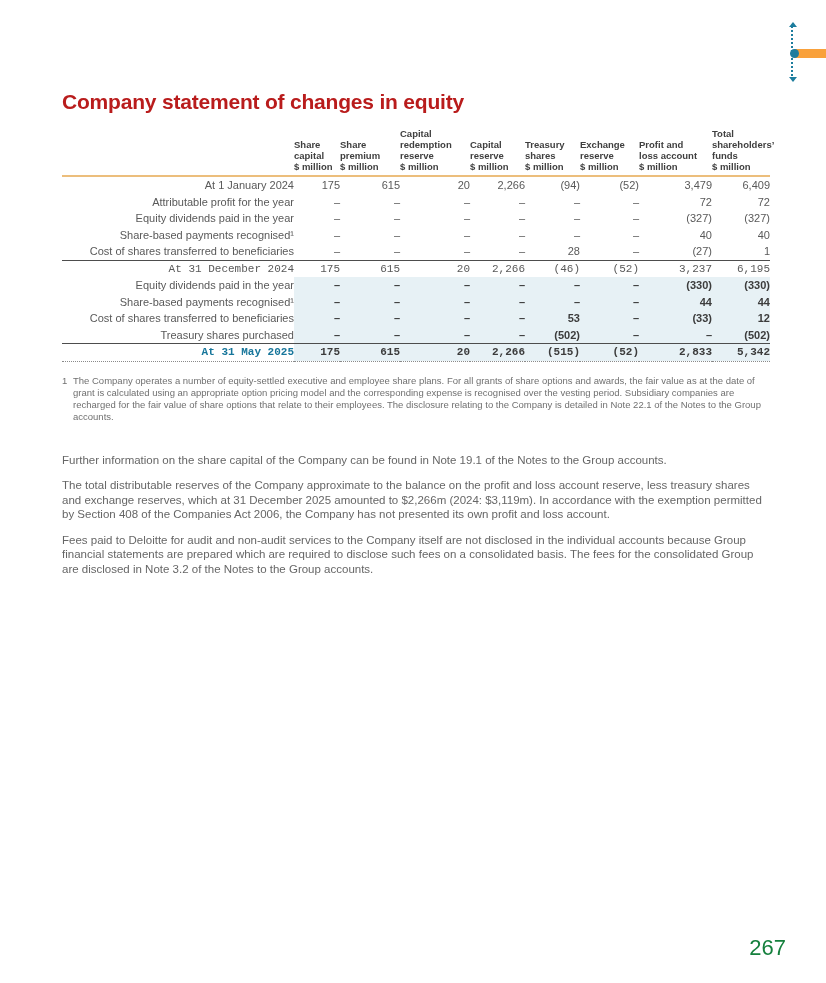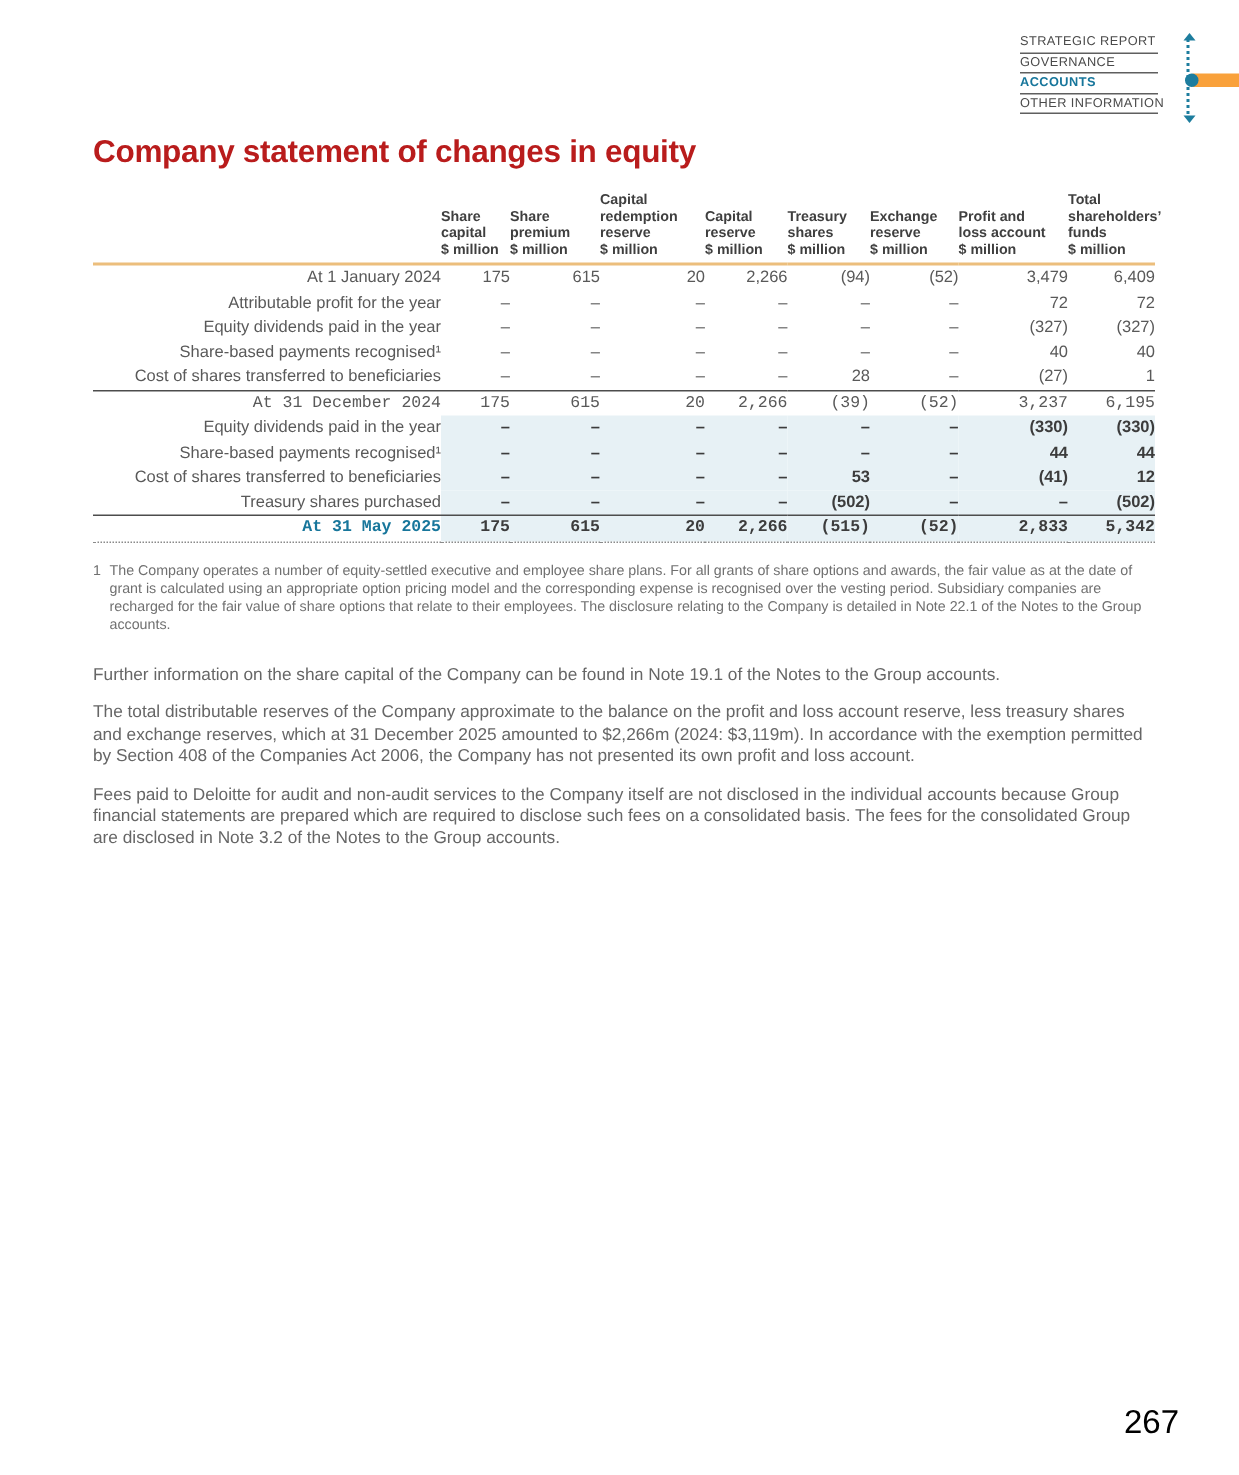--- a/index.html
+++ b/index.html
@@ -47,37 +47,31 @@
   tr.boldvals td.val { font-weight:bold; color:#3c3c3c; }
   tr.rule-top td { border-top:1px solid #4d4d4d;font-family:Liberation Mono, monospace; }
   tr.dotted-bottom td { border-bottom:1.5px dotted #8a8a8a; }
   td.lbl.teal { color:#17769B; font-weight:bold; }
 
   
   .footnote { margin-top:13px; position:relative; padding-left:11px; width:697px;
     font-size:9.5px; line-height:12px; color:#707070; }
   .footnote-marker { position:absolute; left:0; top:0; }
   .body-para { margin:11px 0 0 0; width:708px; font-size:11.5px; line-height:14.5px; color:#666666; }
-  .body-para.first { margin-top:20px; }
+  .body-para.first { margin-top:30px; }
 
   
   .footer { position:absolute; left:62px; top:949px; font-size:11px; color:#6b6b6b;margin-top:40px; }
   .footer-brand { font-weight:bold; color:#3d3935; }
-  .page-number { position:absolute; right:40px; top:935px; font-size:22px; color:#000000; }
+  .page-number { position:absolute; right:40px; top:935px; font-size:22px; color:#15803d; }
 </style>
 </head>
 <body>
 
 <div class="nav">
-  <div class="nav-items">
-    <a class="nav-item">STRATEGIC REPORT</a>
-    <a class="nav-item">GOVERNANCE</a>
-    <a class="nav-item active">ACCOUNTS</a>
-    <a class="nav-item">OTHER INFORMATION</a>
-  </div>
   <div class="nav-vline"></div>
   <div class="nav-arrow-up"></div>
   <div class="nav-arrow-down"></div>
   <div class="nav-bar"></div>
   <div class="nav-dot"></div>
 </div>
 
 <div class="main">
   <h1 class="page-title">Company statement of changes in equity</h1>
 
@@ -179,21 +173,21 @@
           <td class="val">–</td>
           <td class="val">(27)</td>
           <td class="val">1</td>
         </tr>
         <tr class="rule-top">
           <td class="lbl">At 31 December 2024</td>
           <td class="val">175</td>
           <td class="val">615</td>
           <td class="val">20</td>
           <td class="val">2,266</td>
-          <td class="val">(39)</td>
+          <td class="val">(46)</td>
           <td class="val">(52)</td>
           <td class="val">3,237</td>
           <td class="val">6,195</td>
         </tr>
         <tr class="boldvals">
           <td class="lbl">Equity dividends paid in the year</td>
           <td class="val shaded">–</td>
           <td class="val shaded">–</td>
           <td class="val shaded">–</td>
           <td class="val shaded">–</td>
@@ -214,21 +208,21 @@
           <td class="val shaded">44</td>
         </tr>
         <tr class="boldvals">
           <td class="lbl">Cost of shares transferred to beneficiaries</td>
           <td class="val shaded">–</td>
           <td class="val shaded">–</td>
           <td class="val shaded">–</td>
           <td class="val shaded">–</td>
           <td class="val shaded">53</td>
           <td class="val shaded">–</td>
-          <td class="val shaded">(41)</td>
+          <td class="val shaded">(33)</td>
           <td class="val shaded">12</td>
         </tr>
         <tr class="boldvals">
           <td class="lbl">Treasury shares purchased</td>
           <td class="val shaded">–</td>
           <td class="val shaded">–</td>
           <td class="val shaded">–</td>
           <td class="val shaded">–</td>
           <td class="val shaded">(502)</td>
           <td class="val shaded">–</td>

